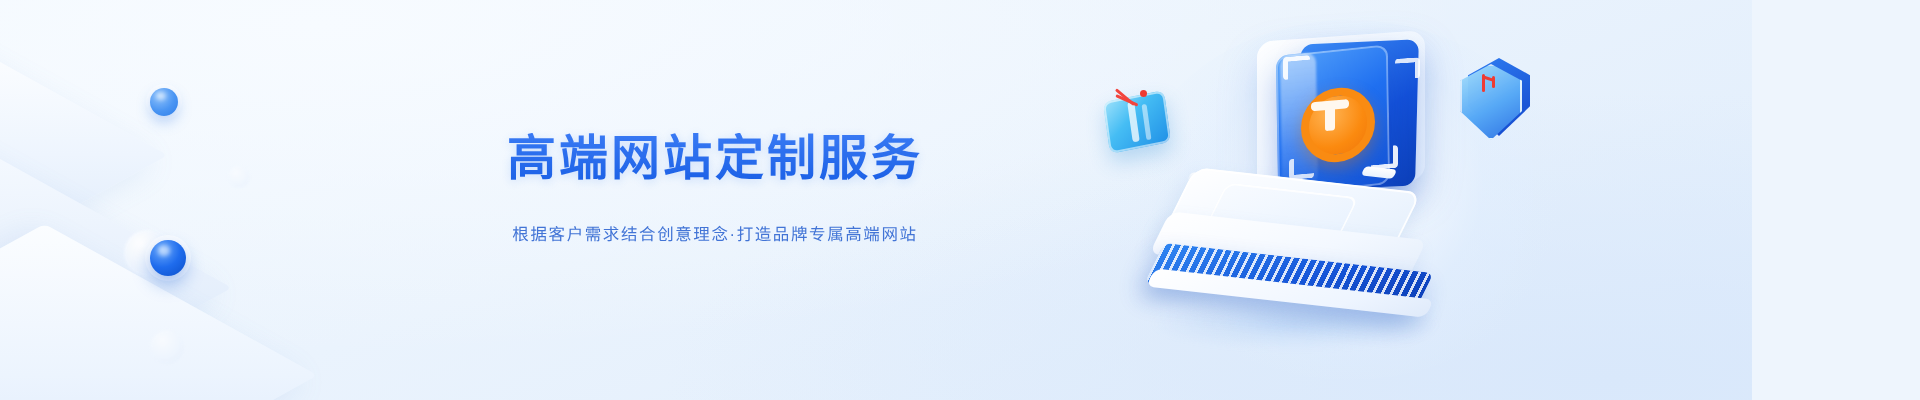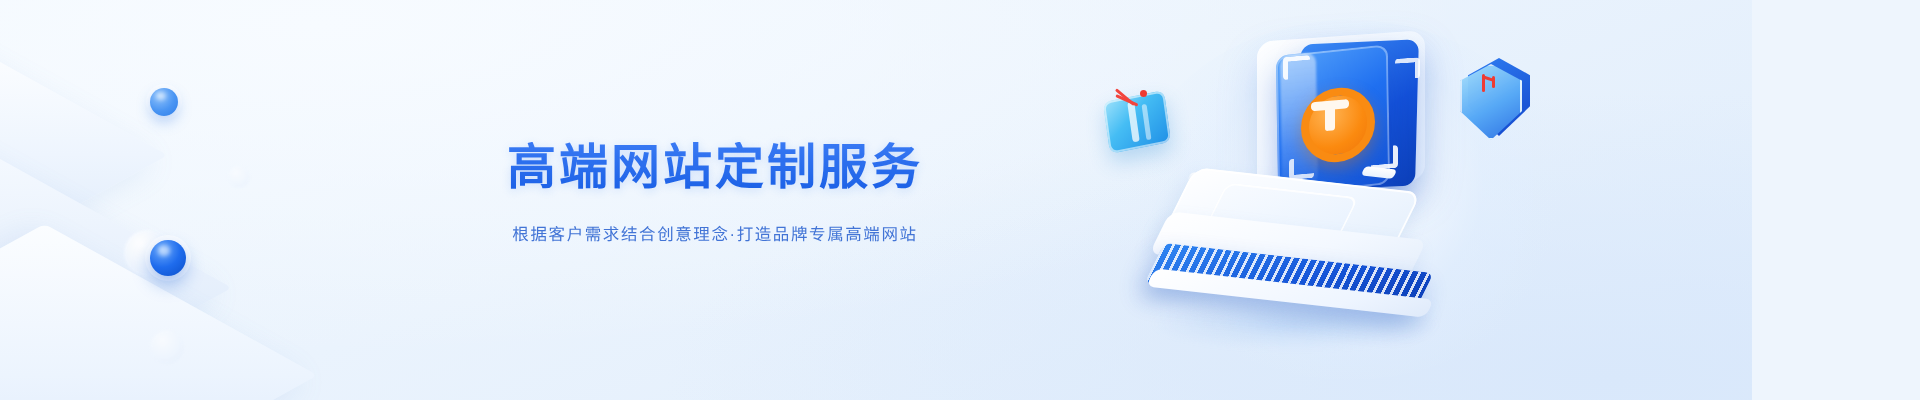--- a/index.html
+++ b/index.html
@@ -64,21 +64,21 @@
   }
   .headline{
     margin:0 0 18px 0;
     font-size:49px;font-weight:700;letter-spacing:3px;line-height:1.05;
     color:#2366ee;
     background:linear-gradient(180deg,#3b7bf5 0%,#1a5fe6 100%);
     -webkit-background-clip:text;background-clip:text;
     -webkit-text-fill-color:transparent;
     text-shadow:0 2px 10px rgba(40,110,235,.18);
   }
-  .sub{margin:8px;color:#4274d6;font-size:16.5px;letter-spacing:1.6px;line-height:1.9;font-weight:400;}
+  .sub{margin:17px;color:#4274d6;font-size:16.5px;letter-spacing:1.6px;line-height:1.9;font-weight:400;}
   .sub + .sub{margin-top:14px;letter-spacing:2.6px;}
 
   
   .scene-right{position:absolute;left:1090px;top:0;width:560px;height:400px;}
 
   
   .halo{
     position:absolute;left:40px;top:20px;width:440px;height:360px;border-radius:50%;
     background:radial-gradient(circle at 50% 45%, rgba(255,255,255,.85) 0%, rgba(226,239,255,.45) 45%, rgba(226,239,255,0) 72%);
   }

